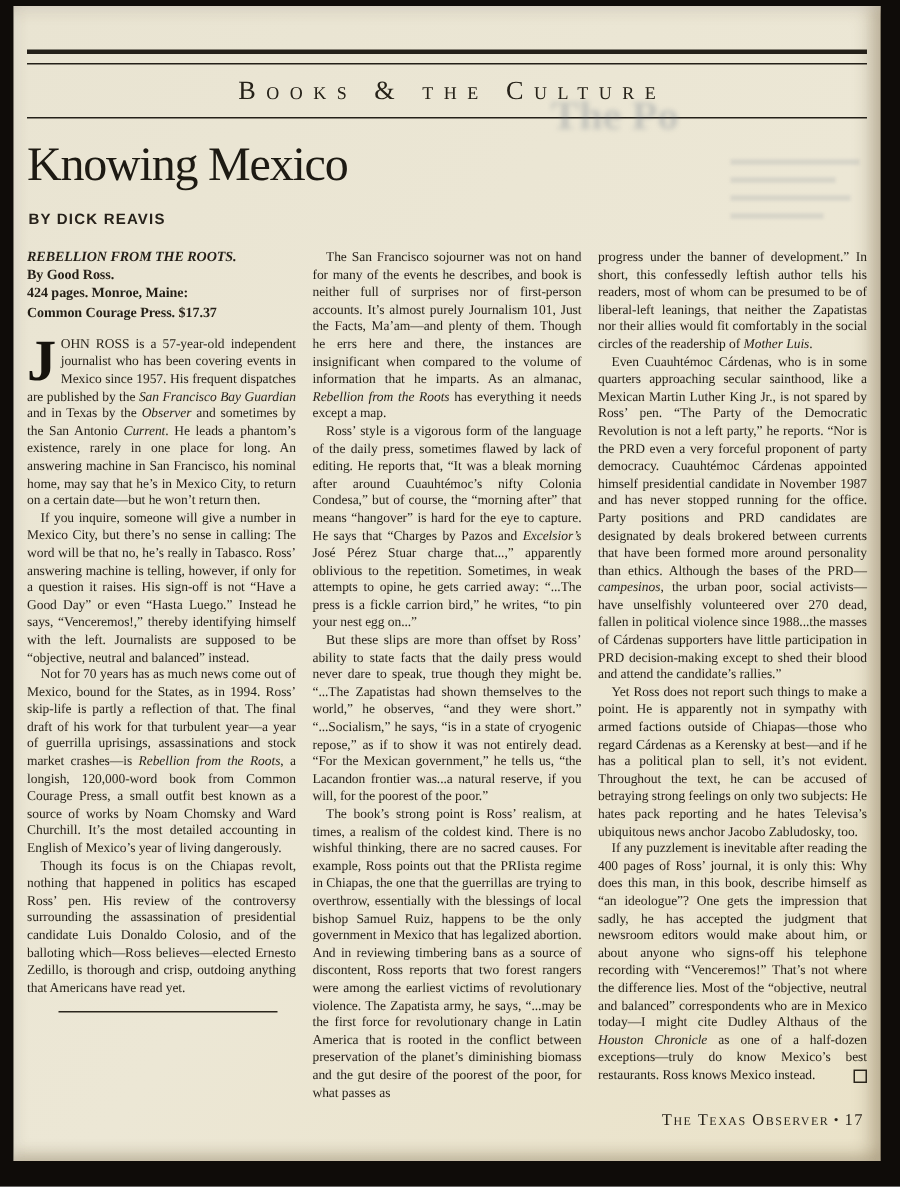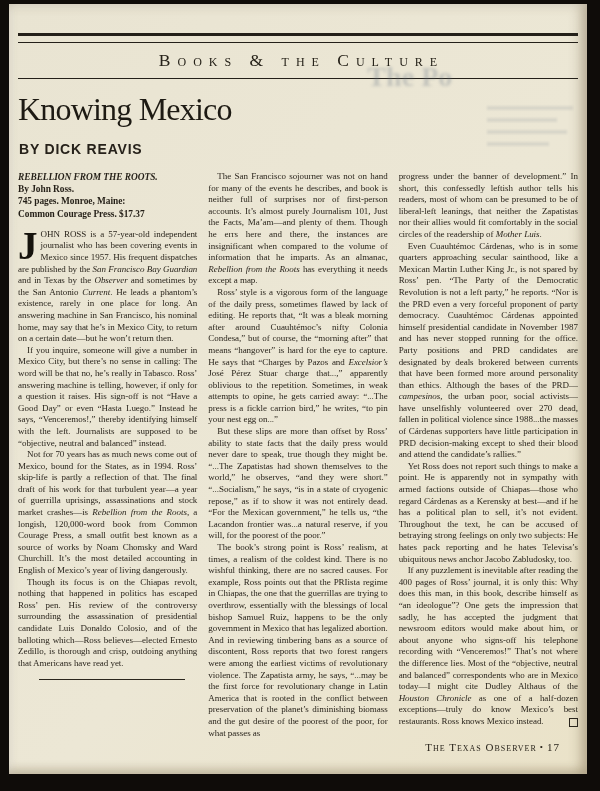--- a/index.html
+++ b/index.html
@@ -22,21 +22,21 @@
     font-variant:small-caps;font-size:17.5px;letter-spacing:7px;text-indent:7px;
     color:#262219;
   }
   .rule-thin{margin:7px 9px 0 9px;border-top:1.4px solid #242019;}
   .page-title{
     margin:9px 0 0 9px;font-size:32px;font-weight:400;letter-spacing:-0.8px;
     color:#1d1a13;line-height:42px;
   }
   .byline{
     margin:11px 0 0 10px;font-family:"Liberation Sans", sans-serif;
-    font-weight:bold;font-size:14px;letter-spacing:0.8px;color:#26211a;
+    font-weight:bold;font-size:10px;letter-spacing:0.8px;color:#26211a;
   }
   
   .cols{display:flex;gap:11px;margin:14px 9px 0 9px;}
   .col{flex:1;min-width:0;text-align:justify;font-size:9px;line-height:11.6px;letter-spacing:-0.04px;color:#241f17;}
   .col p{margin:0;}
   .col p.indent{text-indent:9px;}
   .book-info{font-weight:bold;font-size:9.4px;line-height:12.2px;margin-bottom:9px;text-align:left;}
   .bi-title{font-style:italic;}
   .dropcap{
     float:left;font-size:39px;line-height:29px;font-weight:700;color:#16130d;
@@ -44,21 +44,21 @@
   }
   .endmark{
     float:right;width:7px;height:7px;border:1.2px solid #2b261d;margin-top:2px;
     background:transparent;
   }
   .bio-rule{width:146px;border-top:1.2px solid #2b261d;margin:10px 0 6px 21px;}
   .bio-note{font-size:9.2px;line-height:11.6px;text-align:left;}
   .bio-it{font-style:italic;}
   
   .page-footer{
-    position:absolute;right:27px;bottom:21px;
+    position:absolute;right:11px;bottom:21px;
     font-variant:small-caps;font-size:11px;letter-spacing:1px;color:#2a251c;font-family:Liberation Serif, serif;
   }
   .page-footer .sep{margin:0 3px;font-variant:normal;font-size:9px;vertical-align:1px;}
   
   .ghost-headline{
     position:absolute;top:58px;left:360px;
     font-size:27px;font-weight:bold;color:rgba(104,116,132,0.30);
     filter:blur(1.6px);transform:scaleX(1.04);pointer-events:none;
   }
   .ghost-line{position:absolute;height:4px;background:rgba(120,130,145,0.16);filter:blur(1px);pointer-events:none;}
@@ -83,22 +83,22 @@
     <div class="section-title">Books &amp; the Culture</div>
     <div class="rule-thin"></div>
 
     <h1 class="page-title">Knowing Mexico</h1>
     <div class="byline">BY DICK REAVIS</div>
 
     <div class="cols">
       <div class="col">
         <div class="book-info">
           <div class="bi-title">REBELLION FROM THE ROOTS.</div>
-          <div>By John Ross.</div>
-          <div>745 pages. Monroe, Maine:</div>
+          <div>By Good Ross.</div>
+          <div>424 pages. Monroe, Maine:</div>
           <div>Common Courage Press. $17.37</div>
         </div>
       <p><span class="dropcap">J</span>OHN ROSS is a 57-year-old independent journalist who has been covering events in Mexico since 1957. His frequent dispatches are published by the <i>San Francisco Bay Guardian</i> and in Texas by the <i>Observer</i> and sometimes by the San Antonio <i>Current</i>. He leads a phantom’s existence, rarely in one place for long. An answering machine in San Francisco, his nominal home, may say that he’s in Mexico City, to return on a certain date—but he won’t return then.</p>
           <p class="indent">If you inquire, someone will give a number in Mexico City, but there’s no sense in calling: The word will be that no, he’s really in Tabasco. Ross’ answering machine is telling, however, if only for a question it raises. His sign-off is not “Have a Good Day” or even “Hasta Luego.” Instead he says, “Venceremos!,” thereby identifying himself with the left. Journalists are supposed to be “objective, neutral and balanced” instead.</p>
           <p class="indent">Not for 70 years has as much news come out of Mexico, bound for the States, as in 1994. Ross’ skip-life is partly a reflection of that. The final draft of his work for that turbulent year—a year of guerrilla uprisings, assassinations and stock market crashes—is <i>Rebellion from the Roots</i>, a longish, 120,000-word book from Common Courage Press, a small outfit best known as a source of works by Noam Chomsky and Ward Churchill. It’s the most detailed accounting in English of Mexico’s year of living dangerously.</p>
           <p class="indent">Though its focus is on the Chiapas revolt, nothing that happened in politics has escaped Ross’ pen. His review of the controversy surrounding the assassination of presidential candidate Luis Donaldo Colosio, and of the balloting which—Ross believes—elected Ernesto Zedillo, is thorough and crisp, outdoing anything that Americans have read yet.</p>
           <div class="bio-rule"></div>
         </div>
       <div class="col">
           <p class="indent">The San Francisco sojourner was not on hand for many of the events he describes, and book is neither full of surprises nor of first-person accounts. It’s almost purely Journalism 101, Just the Facts, Ma’am—and plenty of them. Though he errs here and there, the instances are insignificant when compared to the volume of information that he imparts. As an almanac, <i>Rebellion from the Roots</i> has everything it needs except a map.</p>

